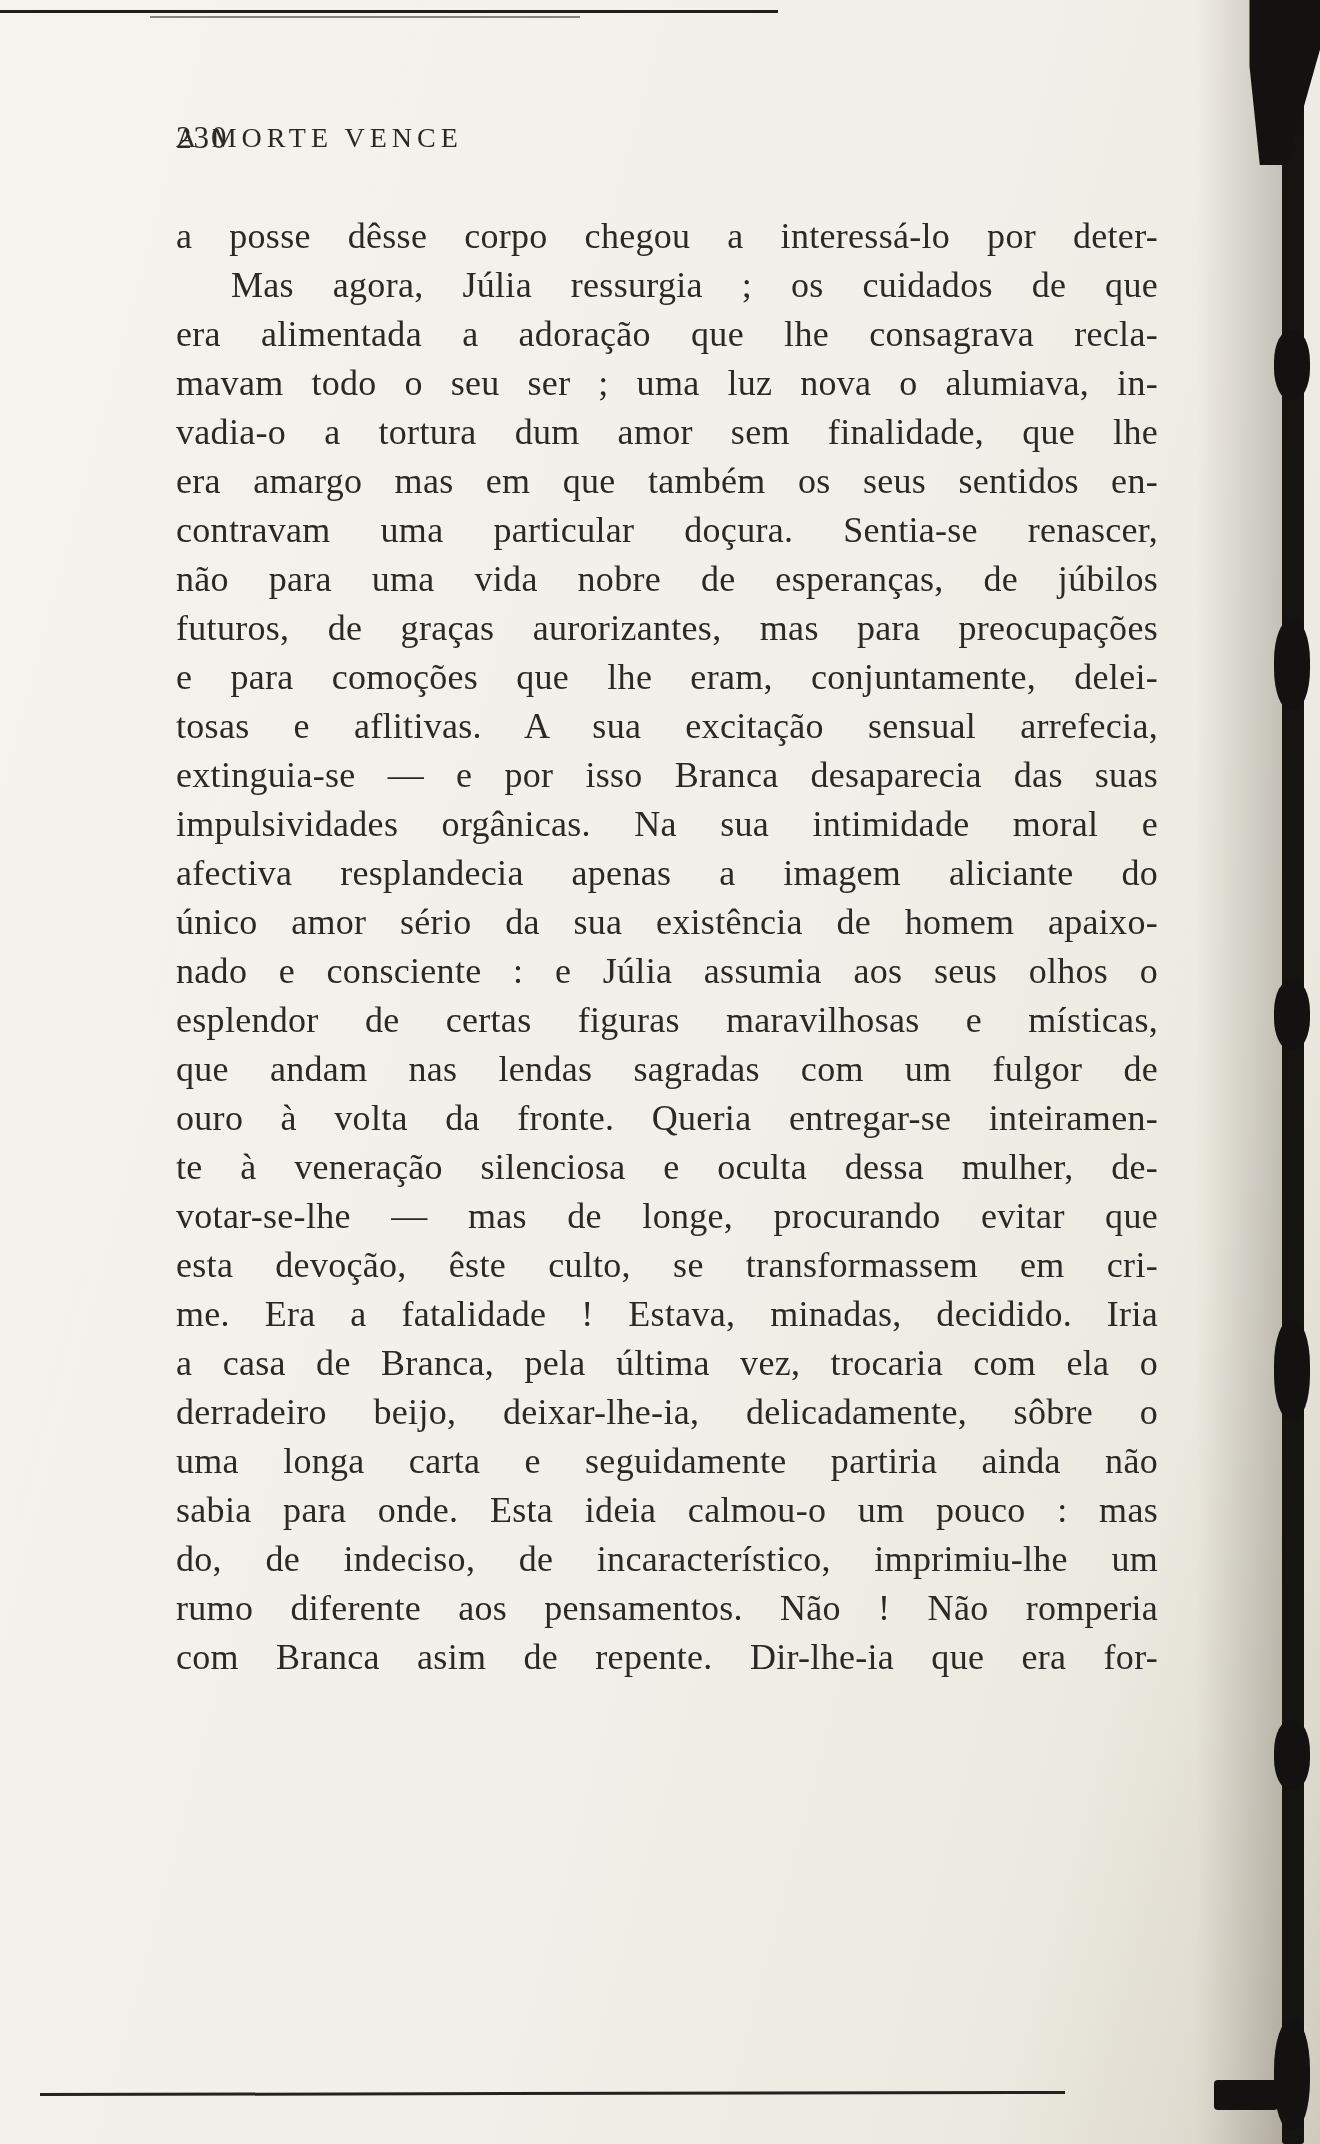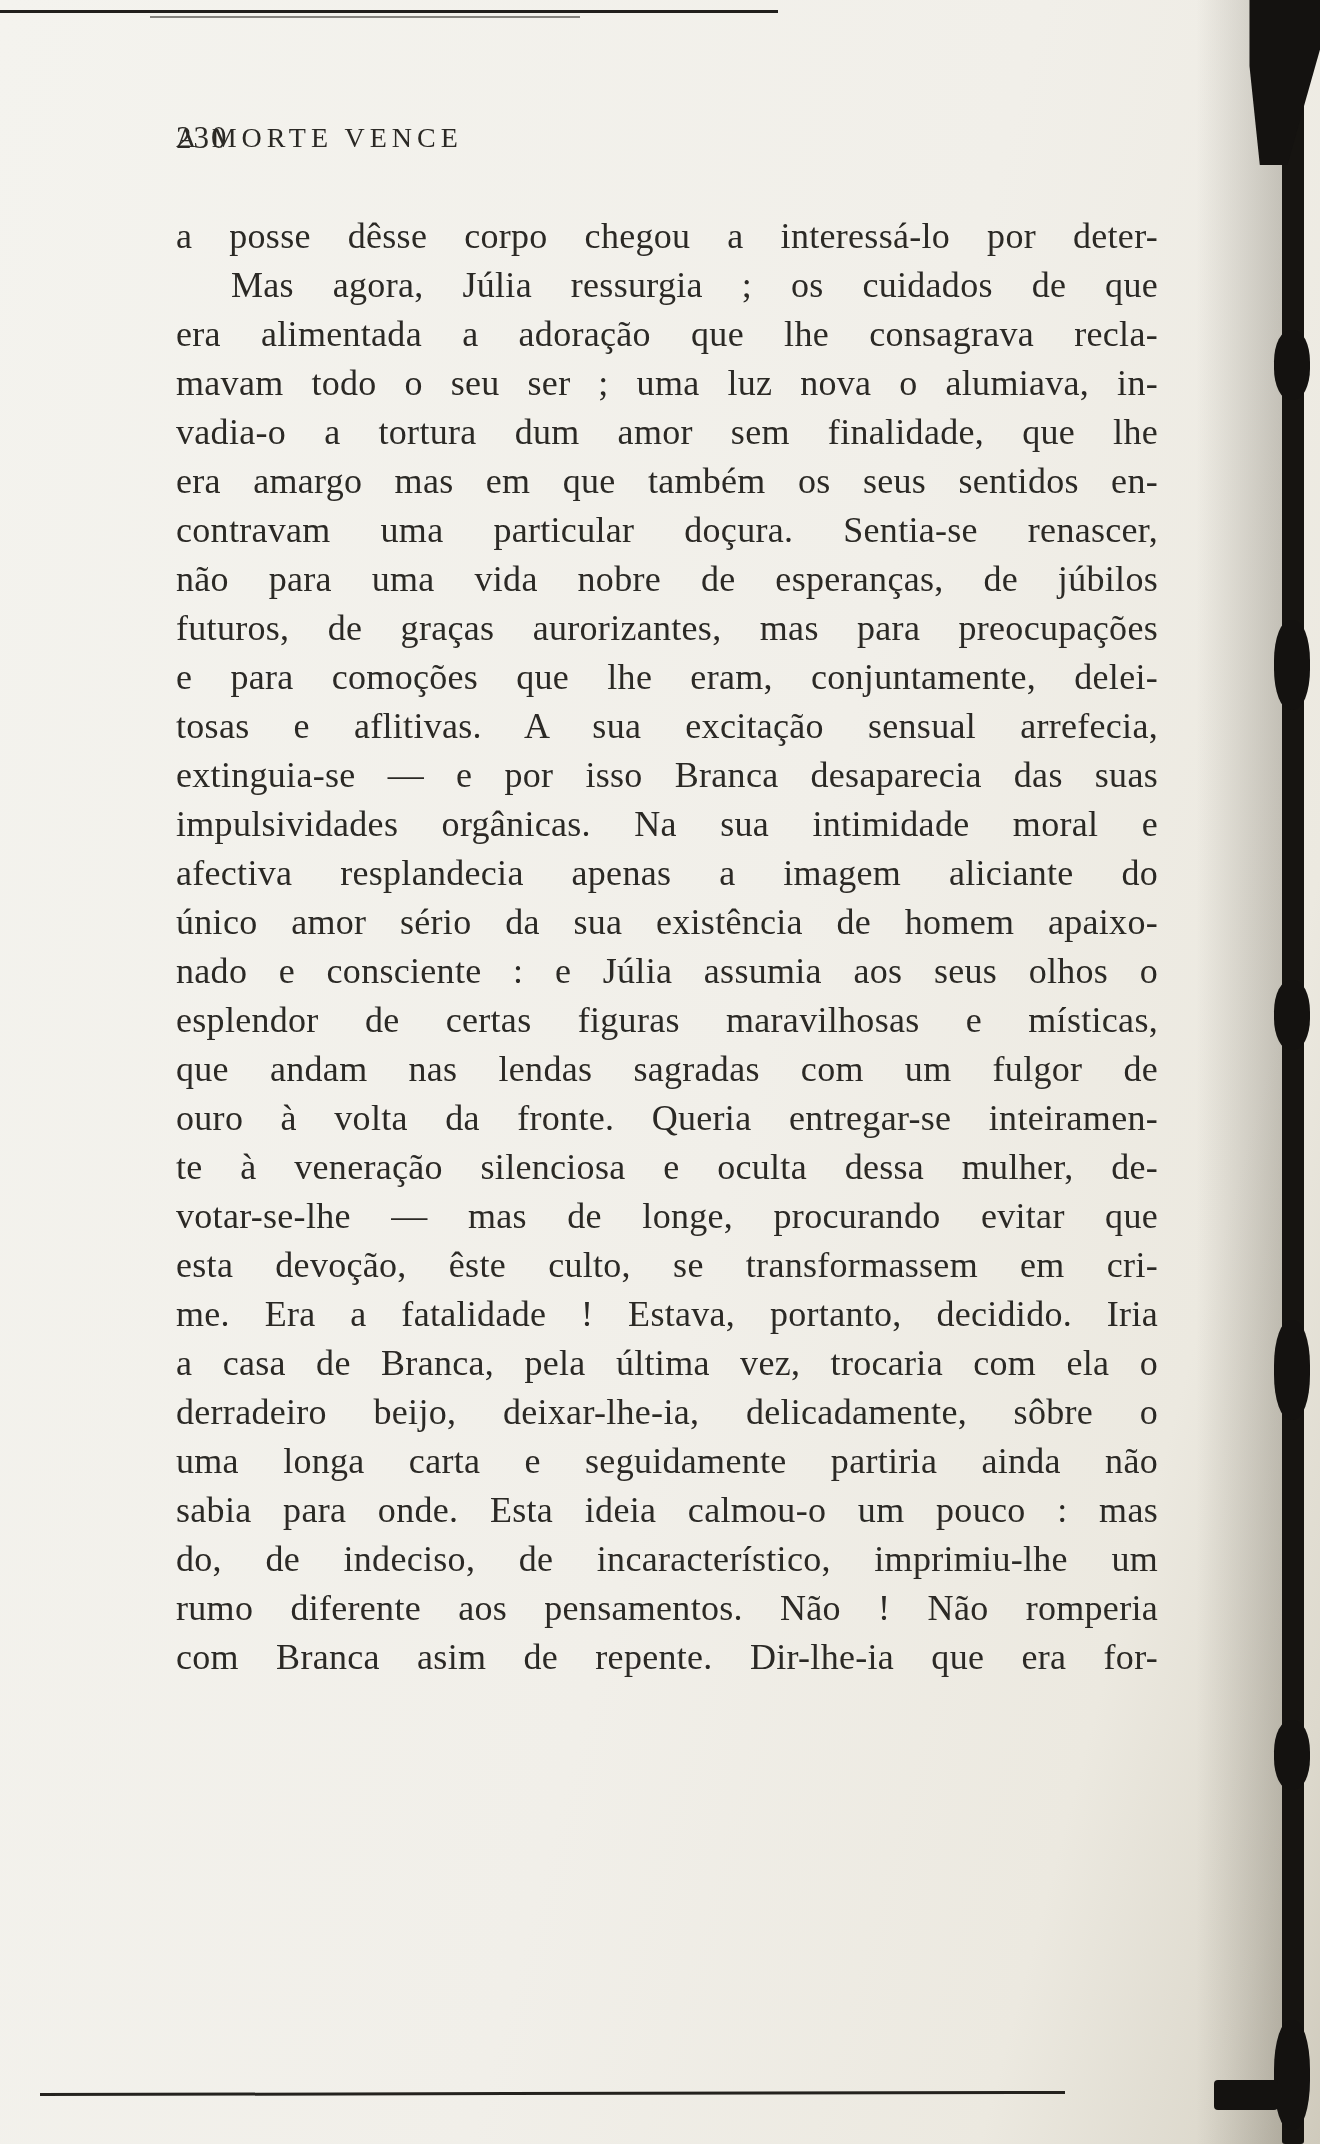--- a/index.html
+++ b/index.html
@@ -148,21 +148,21 @@
       <div class="line"><span>impulsividades orgânicas. Na sua intimidade moral e</span></div>
       <div class="line"><span>afectiva resplandecia apenas a imagem aliciante do</span></div>
       <div class="line"><span>único amor sério da sua existência de homem apaixo-</span></div>
       <div class="line"><span>nado e consciente : e Júlia assumia aos seus olhos o</span></div>
       <div class="line"><span>esplendor de certas figuras maravilhosas e místicas,</span></div>
       <div class="line"><span>que andam nas lendas sagradas com um fulgor de</span></div>
       <div class="line"><span>ouro à volta da fronte. Queria entregar-se inteiramen-</span></div>
       <div class="line"><span>te à veneração silenciosa e oculta dessa mulher, de-</span></div>
       <div class="line"><span>votar-se-lhe — mas de longe, procurando evitar que</span></div>
       <div class="line"><span>esta devoção, êste culto, se transformassem em cri-</span></div>
-      <div class="line"><span>me. Era a fatalidade ! Estava, portanto, decidido. Iria</span></div>
+      <div class="line"><span>me. Era a fatalidade ! Estava, minadas, decidido. Iria</span></div>
       <div class="line"><span>a casa de Branca, pela última vez, trocaria com ela o</span></div>
       <div class="line"><span>derradeiro beijo, deixar-lhe-ia, delicadamente, sôbre o</span></div>
       <div class="line"><span>uma longa carta e seguidamente partiria ainda não</span></div>
       <div class="line"><span>sabia para onde. Esta ideia calmou-o um pouco : mas</span></div>
       <div class="line"><span>do, de indeciso, de incaracterístico, imprimiu-lhe um</span></div>
       <div class="line"><span>rumo diferente aos pensamentos. Não ! Não romperia</span></div>
       <div class="line"><span>com Branca asim de repente. Dir-lhe-ia que era for-</span></div>
     </main>
 
 </div>

